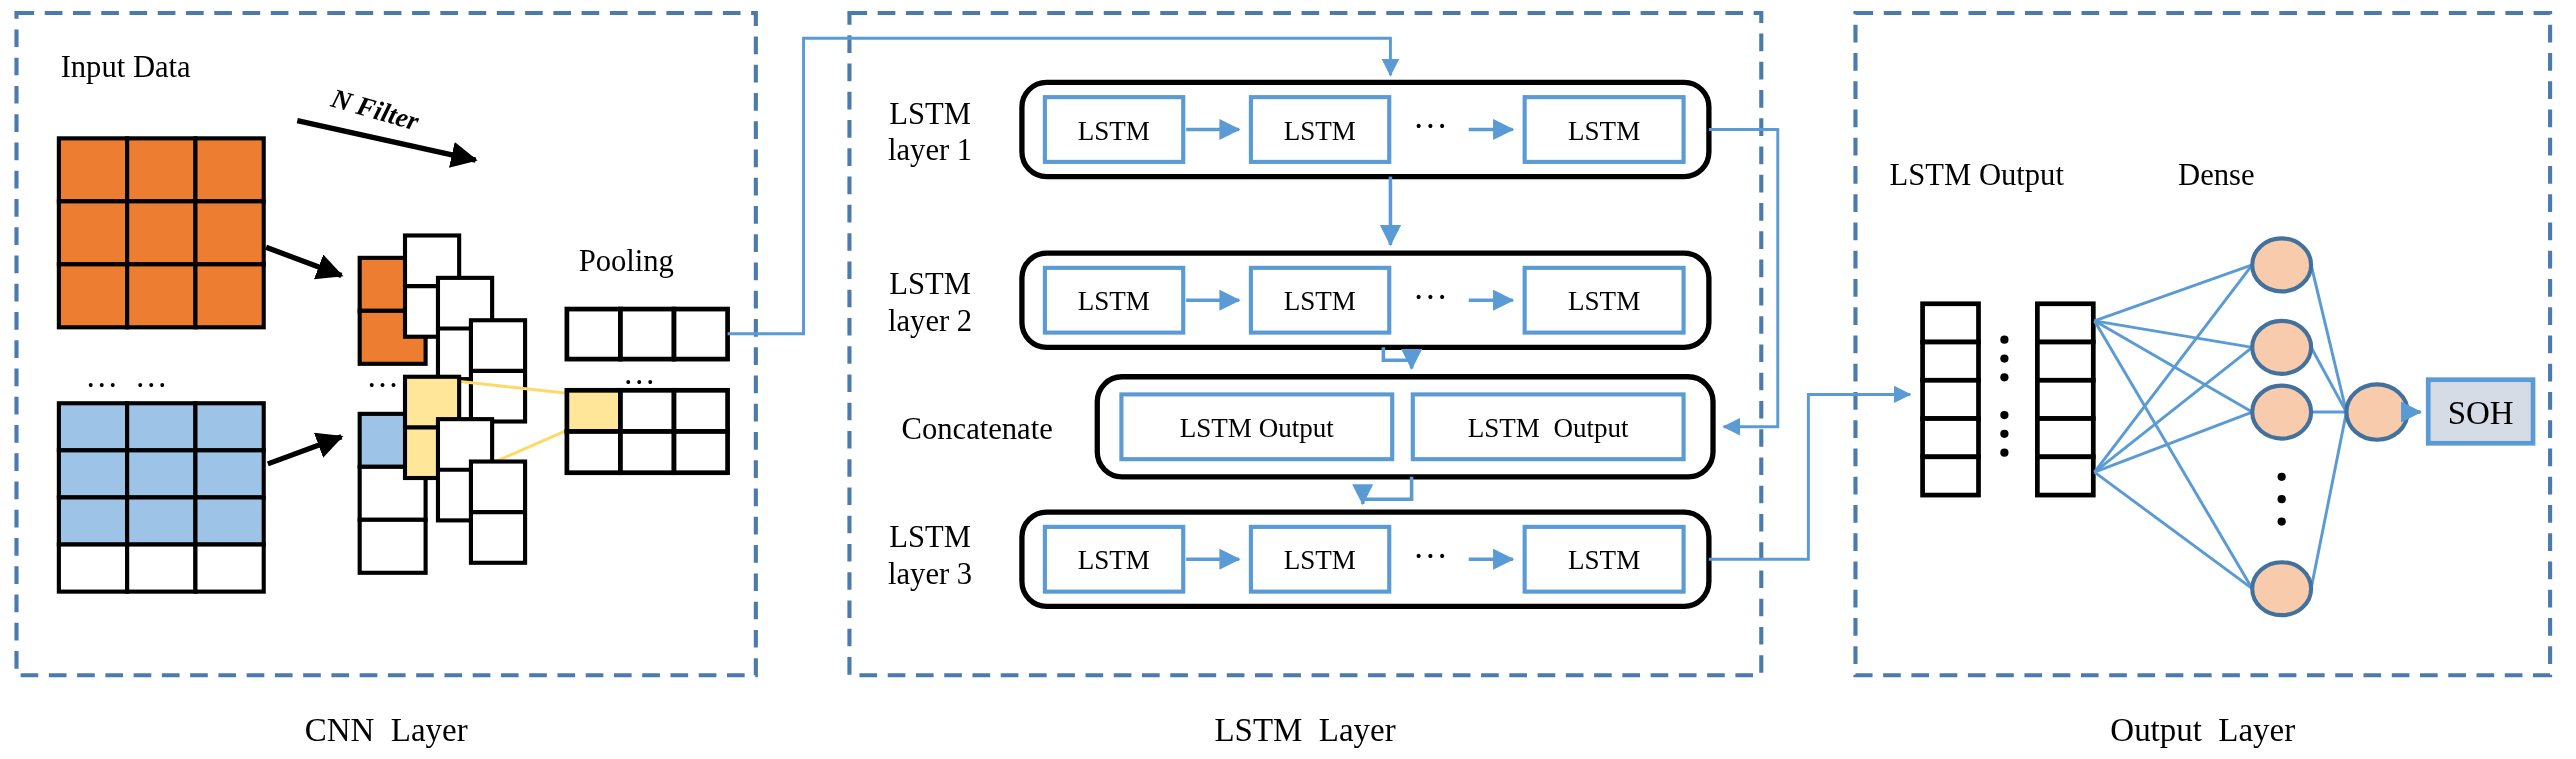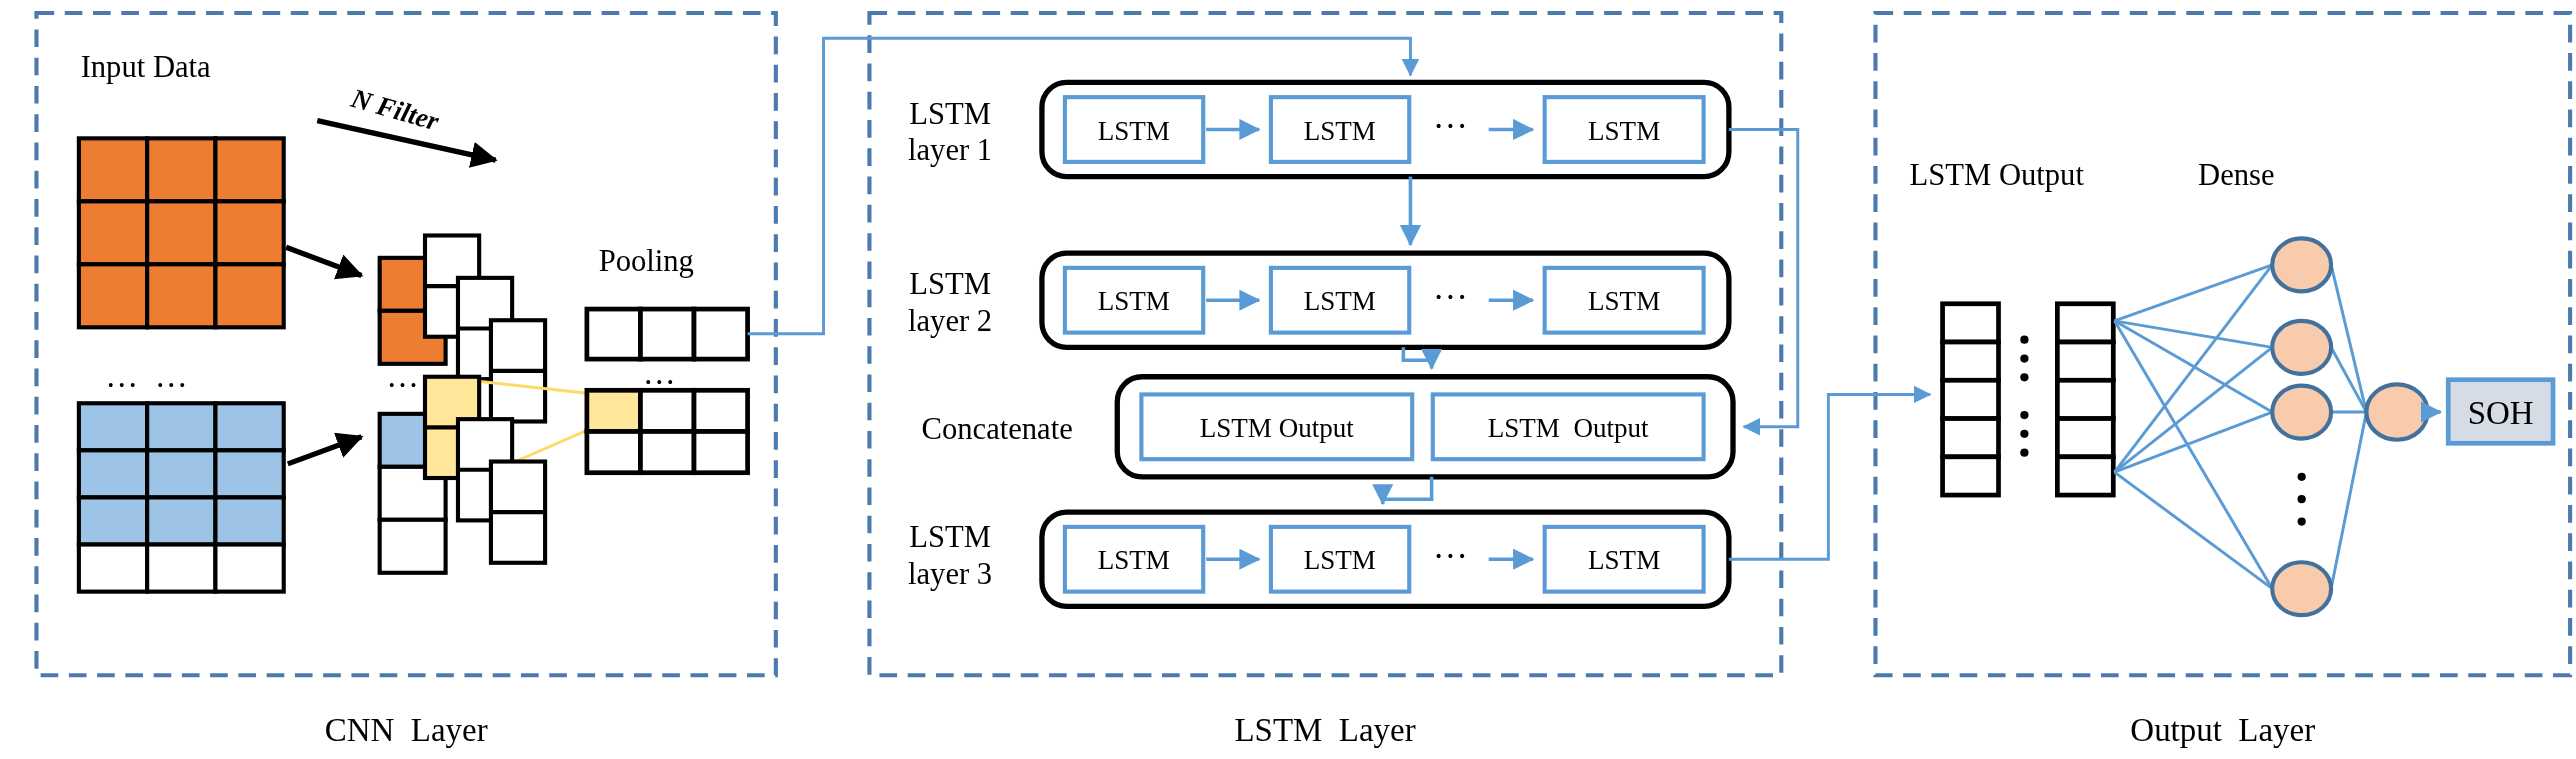--- a/index.html
+++ b/index.html
@@ -1,16 +1,16 @@
 <!DOCTYPE html>
 <html style="font-size:9.4px"><head>
 <meta charset="utf-8">
 <style>
   html,body{margin:0;padding:0;background:#ffffff;}
-  .stage{width:2072px;height:760px;position:relative;background:#fff;margin-left:20px;}
+  .stage{width:2072px;height:760px;position:relative;background:#fff;}
   svg{display:block;}
   text{font-family:"Liberation Serif", serif; fill:#000; white-space:pre;}
   .f52{font-size:52px;}
   .f46{font-size:46px;}
   .f56{font-size:56px;}
   .f60{font-size:60px;}
   .cap{font-size:56px;}
   .ital{font-style:italic;font-weight:600;}
   .panel{fill:none;stroke:#4B7BAE;stroke-width:7;stroke-dasharray:30 18;}
   .cellO{fill:#ED7D31;stroke:#000;}

